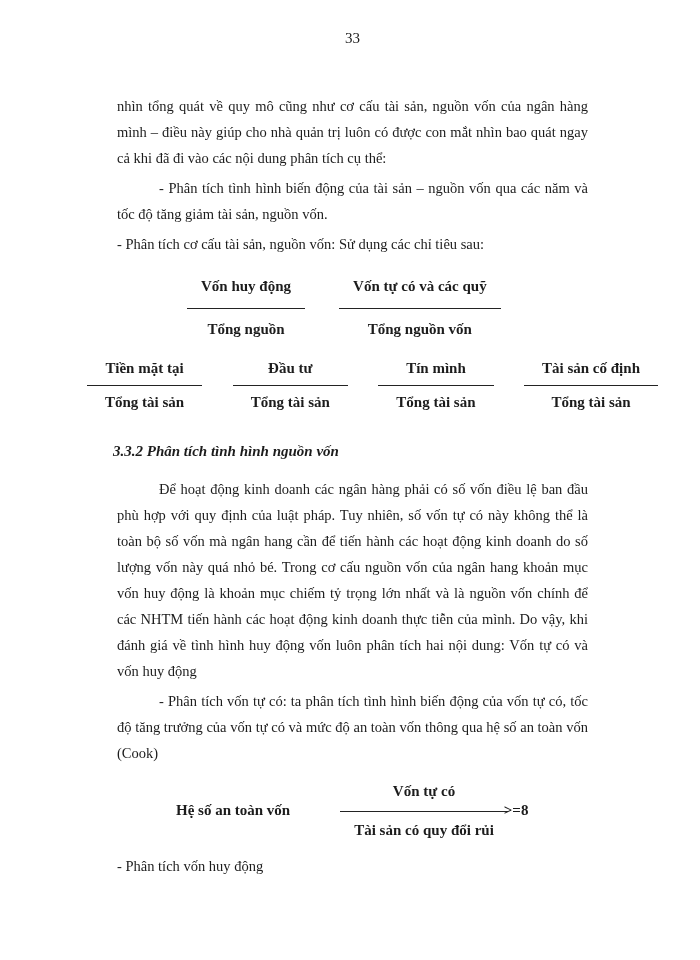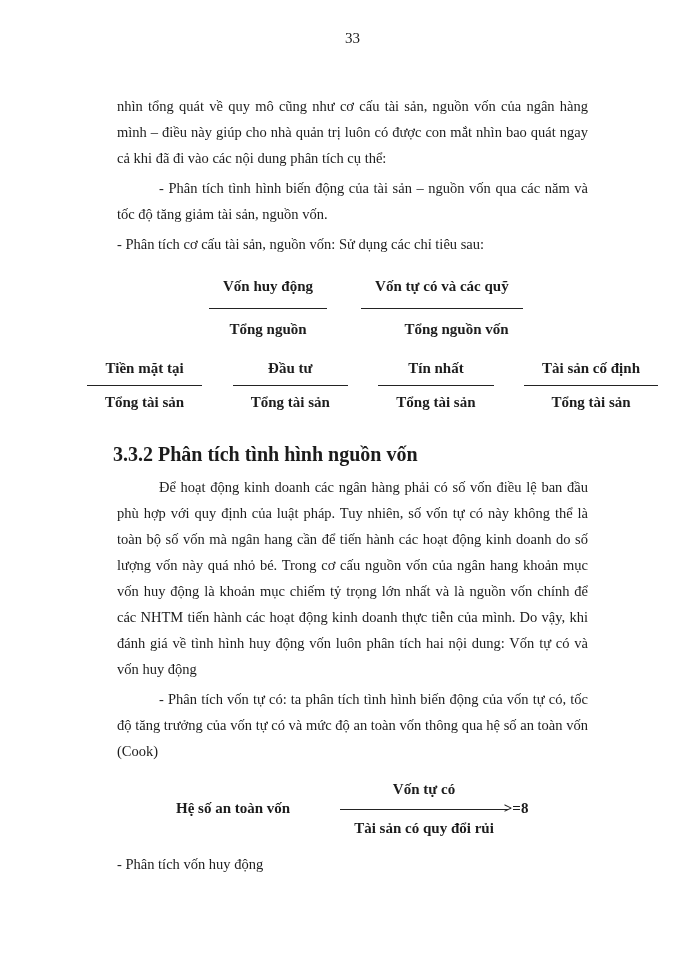--- a/index.html
+++ b/index.html
@@ -47,34 +47,35 @@
     align-self: stretch;
     height: 0;
     border-top: 1.5px solid #232323;
     margin: 11px -14px 9px;
   }
   .formula-row-1 {
     display: flex;
     justify-content: flex-start;
     margin: 18px 0 6px;
   }
-  .formula-row-1 .fraction:nth-child(1) { margin-left: 110px; }
-  .formula-row-1 .fraction:nth-child(2) { margin-left: 62px; align-items: flex-end; }
+  .formula-row-1 .fraction:nth-child(1) { margin-left: 88px; }
+  .formula-row-1 .fraction:nth-child(2) { margin-left: 62px; }
 
   .formula-row-2 {
     display: flex;
     justify-content: space-between;
     margin: 17px -48px 0 -8px;
   }
   .formula-row-2 .frac-line { margin: 6px -18px 5px; }
 
   .section-heading {
     font-weight: bold;
-    font-size: 20px;
-    margin: 30px 0 8px;
+    font-style: italic;
+    font-size: 15px;
+    margin: 30px 0 16px;
   }
 
   .cook-row {
     display: flex;
     align-items: center;
     margin: 14px 0 10px;
   }
   .cook-label {
     font-weight: bold;
     font-size: 15px;
@@ -120,21 +121,21 @@
       <div class="frac-num">Tiền mặt tại</div>
       <div class="frac-line"></div>
       <div class="frac-den">Tổng tài sản</div>
     </div>
     <div class="fraction">
       <div class="frac-num">Đầu tư</div>
       <div class="frac-line"></div>
       <div class="frac-den">Tổng tài sản</div>
     </div>
     <div class="fraction">
-      <div class="frac-num">Tín nhất</div>
+      <div class="frac-num">Tín mình</div>
       <div class="frac-line"></div>
       <div class="frac-den">Tổng tài sản</div>
     </div>
     <div class="fraction">
       <div class="frac-num">Tài sản cố định</div>
       <div class="frac-line"></div>
       <div class="frac-den">Tổng tài sản</div>
     </div>
   </div>
 

